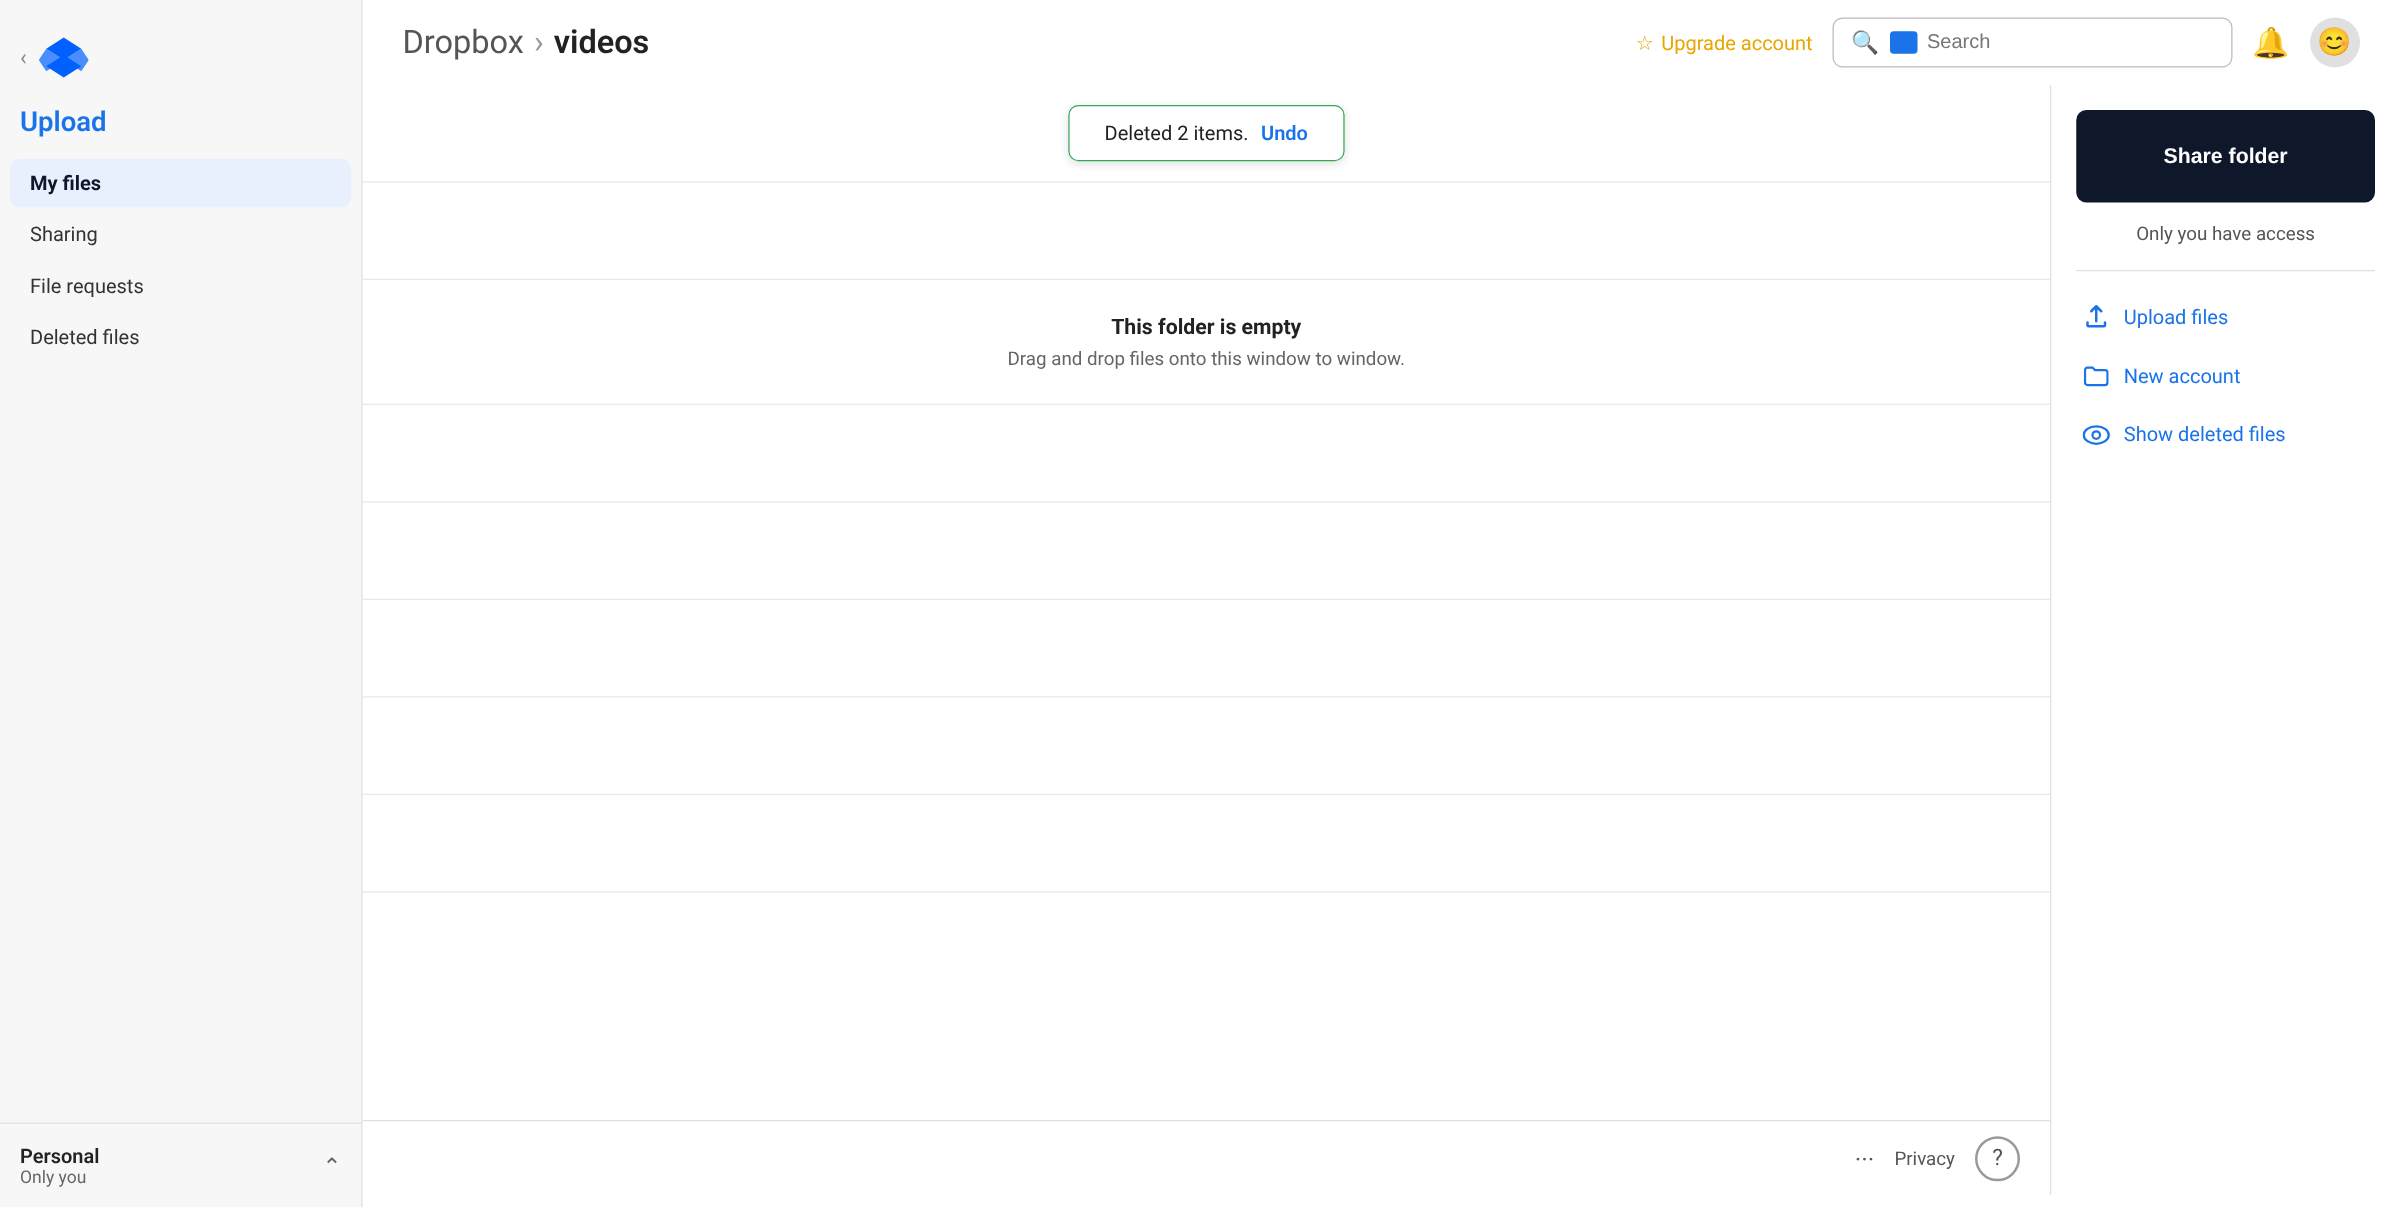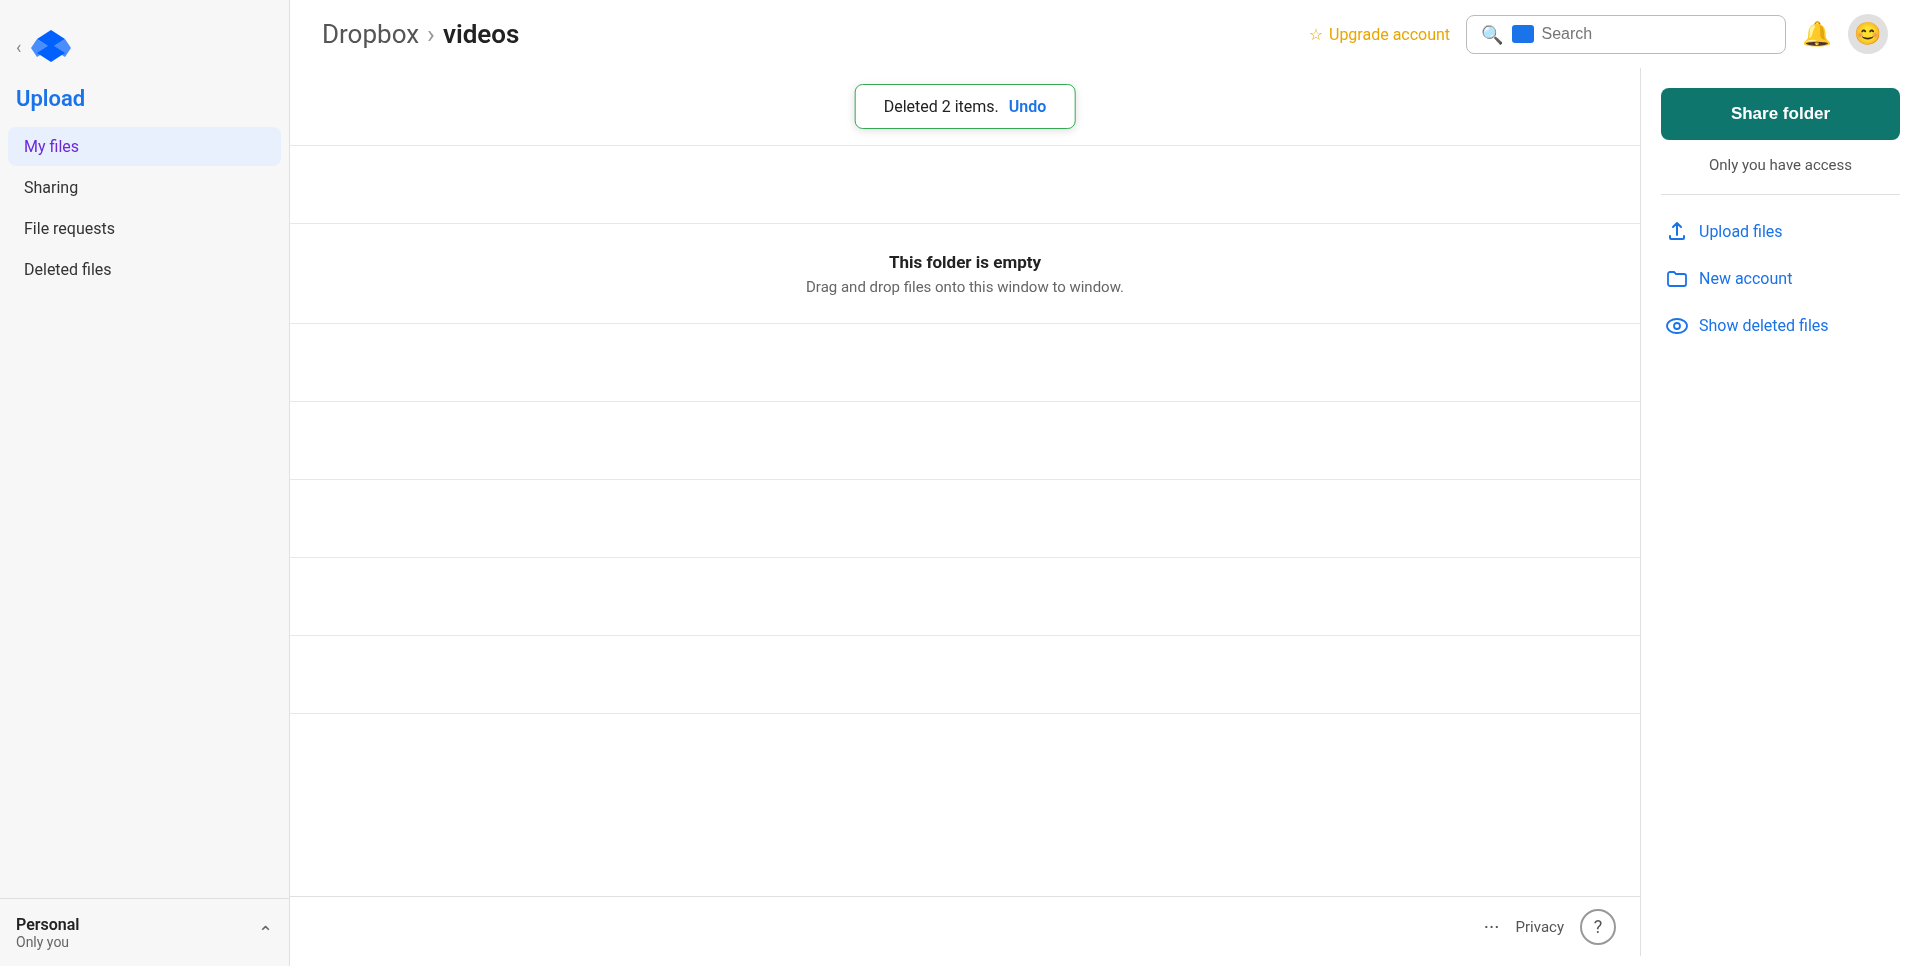--- a/index.html
+++ b/index.html
@@ -50,22 +50,22 @@
     }
     .sidebar-nav-item {
       padding: 10px 16px;
       border-radius: 8px;
       font-size: 16px;
       color: #333;
       cursor: pointer;
     }
     .sidebar-nav-item.active {
       background: #e8f0fe;
-      color: #6d28d9;
-      font-weight: 400;
+      color: #0f172a;
+      font-weight: 700;
     }
     .sidebar-bottom {
       margin-top: auto;
       padding: 16px;
       border-top: 1px solid #e0e0e0;
       display: flex;
       align-items: center;
       justify-content: space-between;
     }
     .sidebar-personal {
@@ -254,25 +254,25 @@
     .right-panel {
       width: 280px;
       min-width: 280px;
       border-left: 1px solid #e0e0e0;
       padding: 20px 20px;
       display: flex;
       flex-direction: column;
       gap: 16px;
     }
     .share-folder-btn {
-      background: #0f766e;
+      background: #0f172a;
       color: #fff;
       border: none;
       border-radius: 8px;
-      padding: 16px;
+      padding: 27px;
       font-size: 17px;
       font-weight: 600;
       cursor: pointer;
       width: 100%;
       text-align: center;
     }
     .only-you-text {
       font-size: 15px;
       color: #555;
       text-align: center;

